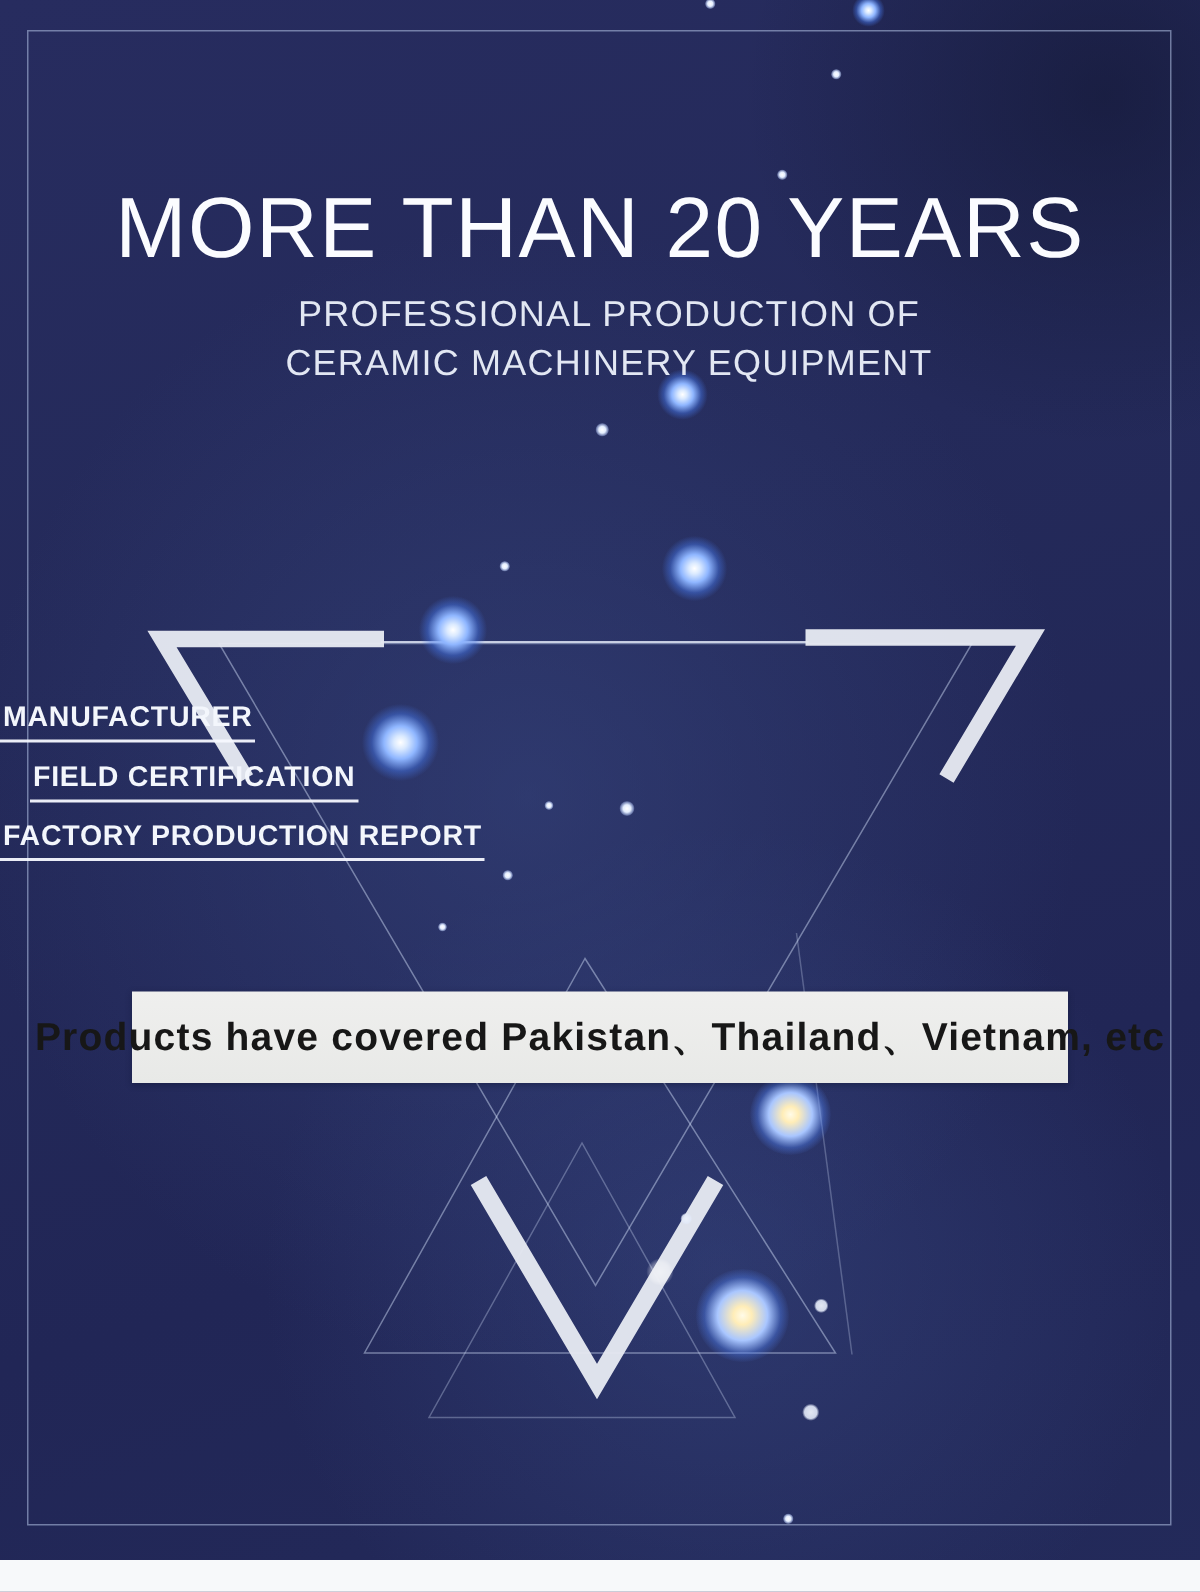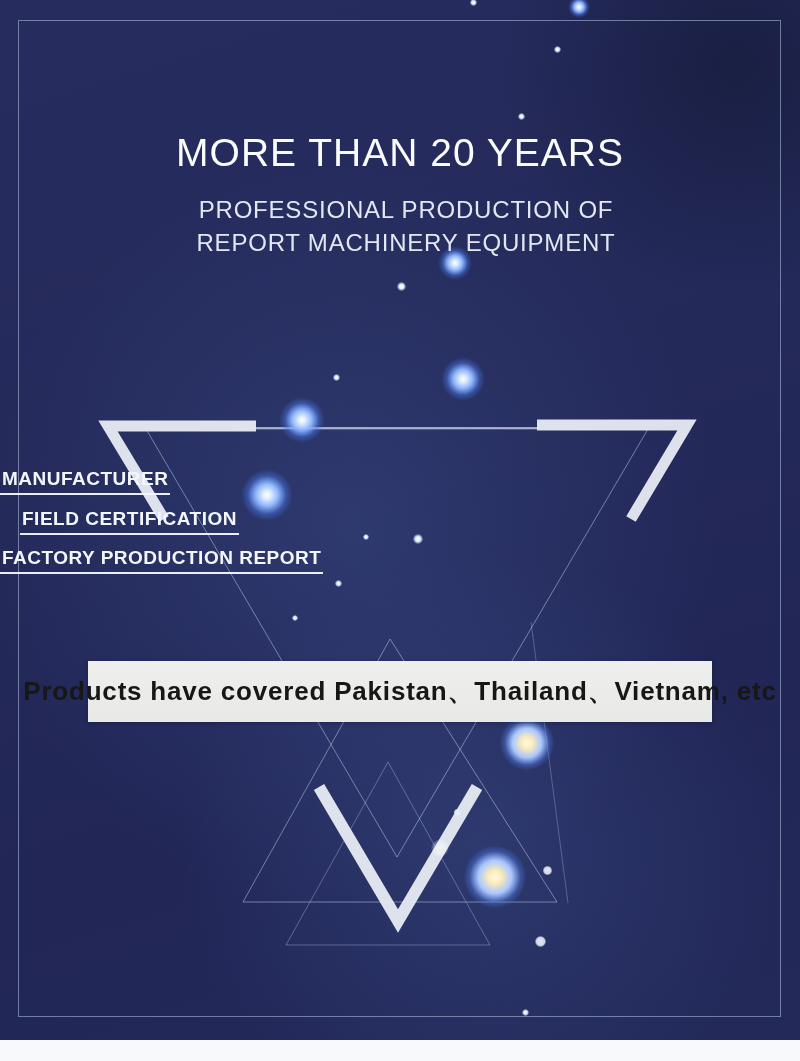--- a/index.html
+++ b/index.html
@@ -21,21 +21,21 @@
     pointer-events:none;
   }
   .deco{position:absolute;left:0;top:0;width:800px;height:1061px;}
   .thin-line{fill:none;stroke:rgba(216,228,252,0.45);stroke-width:1;}
   .thin-line-bright{fill:none;stroke:rgba(236,242,255,0.80);stroke-width:1.4;}
   .thick-stroke{fill:none;stroke:#e6e9f1;stroke-opacity:0.96;stroke-width:11;stroke-linejoin:miter;stroke-miterlimit:12;}
   .thick-stroke-v{stroke-width:12;}
   .hero{position:absolute;left:0;top:128px;width:100%;text-align:center;}
   .hero-title{
     margin:0 0 16px 0;
-    font-size:39px;font-weight:400;letter-spacing:1px;
+    font-size:57px;font-weight:400;letter-spacing:1px;
     color:#fbfcff;line-height:49px;
   }
   .hero-sub{
     font-size:24px;font-weight:400;letter-spacing:0.8px;
     color:#e2e7f3;line-height:33px;margin-left:12px;
   }
   .credential{
     position:absolute;left:0;width:100%;text-align:left;
     color:#f3f6fc;font-size:19px;font-weight:700;letter-spacing:0.5px;
   }
@@ -111,21 +111,21 @@
       <div class="star star-dot" style="left: 541.5px; top: 864.5px; width: 11px; height: 11px;"></div>
       <div class="star star-dot" style="left: 533.5px; top: 934.5px; width: 13px; height: 13px;"></div>
       <div class="star star-spark" style="left: 521.5px; top: 1008.5px; width: 7px; height: 7px;"></div>
     </div>
 
   <div class="frame-border"></div>
 
   <div class="hero">
     <h1 class="hero-title">MORE THAN 20 YEARS</h1>
     <div class="hero-sub">PROFESSIONAL PRODUCTION OF</div>
-    <div class="hero-sub">REPORT MACHINERY EQUIPMENT</div>
+    <div class="hero-sub">CERAMIC MACHINERY EQUIPMENT</div>
   </div>
 
   <div class="credential cred-1">
     <span>MANUFACTURER</span>
   </div>
   <div class="credential cred-2">
     <span>FIELD CERTIFICATION</span>
   </div>
   <div class="credential cred-3">
     <span>FACTORY PRODUCTION REPORT</span>

